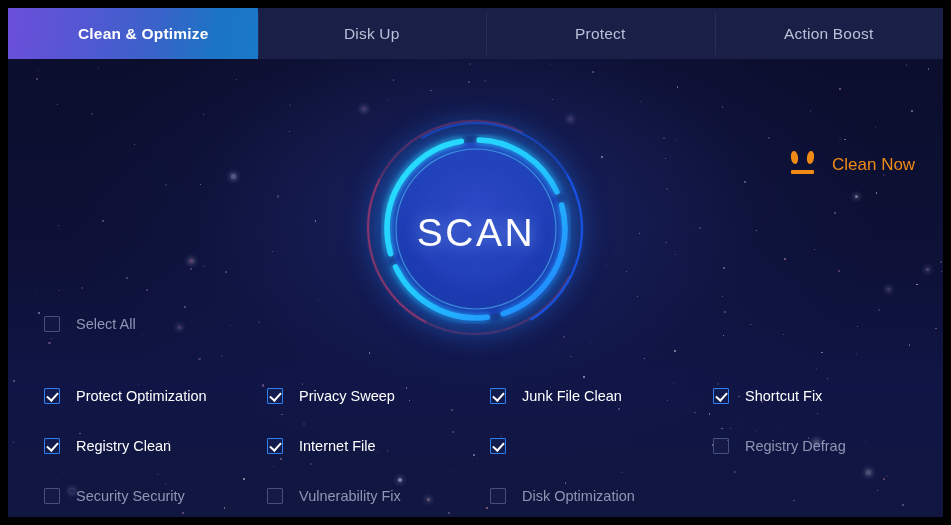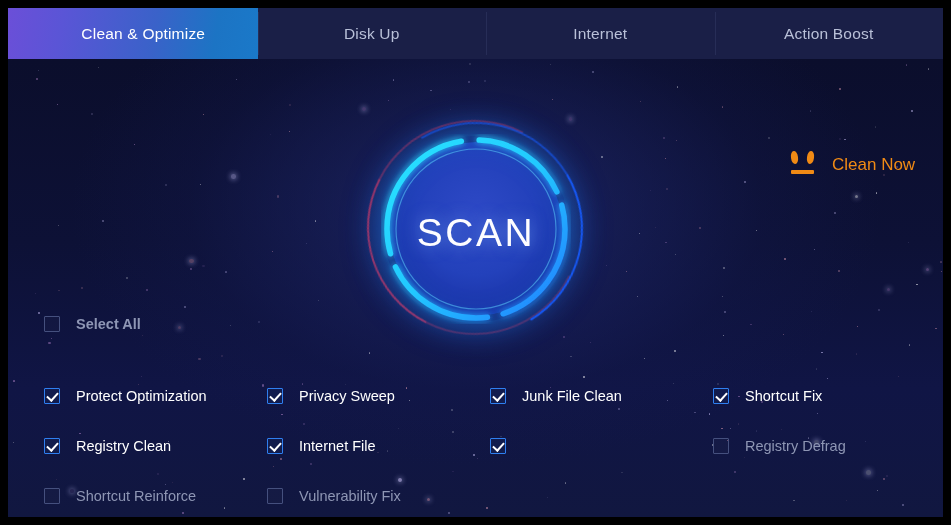--- a/index.html
+++ b/index.html
@@ -37,21 +37,21 @@
   }
   .tab + .tab::before {
     content:"";
     position:absolute; left:0; top:4px;
     width:1px; height:43px;
     background:#272d57;
   }
   .tab.active {
     background:linear-gradient(100deg,#6b4fd8 0%,#5a55d6 22%,#3a62c9 58%,#1c74c4 82%,#1a79c9 100%);
     color:#ffffff;
-    font-weight:400;
+    font-weight:700;
     padding-left:21px;
   }
   .tab.active::before { display:none; }
 
   
   #stage {
     position:absolute; left:0; top:51px;
     width:935px; height:458px;
     background:
       radial-gradient(ellipse 520px 330px at 468px 150px, rgba(40,52,140,.55) 0%, rgba(20,26,80,.25) 55%, rgba(10,13,45,0) 78%),
@@ -159,36 +159,36 @@
   .cbox.checked::after {
     content:"";
     position:absolute; left:4px; top:1px;
     width:5px; height:9px;
     border:solid #ffffff;
     border-width:0 2px 2px 0;
     transform:rotate(42deg);
   }
   .cb-label { font-size:14.5px; color:#8e96b4; white-space:nowrap; }
   .cb-item.on .cb-label { color:#ffffff; }
-  #select-all-label { font-size:14.5px; color:#8e96b4;font-weight:bold; }
+  #select-all-label { font-size:14.5px; color:#8e96b4; }
 </style>
 </head>
 <body>
 
 <div id="app">
 
   <div id="tabbar">
       <div class="tab active">
         <span>Clean &amp; Optimize</span>
       </div>
       <div class="tab">
         <span>Disk Up</span>
       </div>
       <div class="tab">
-        <span>Internet</span>
+        <span>Protect</span>
       </div>
       <div class="tab">
         <span>Action Boost</span>
       </div>
     </div>
 
   <div id="stage">
 
     <div id="starfield">
         <span class="star" style="left: 227.9px; top: 19.6px; width: 1.2px; height: 1.2px; background: rgba(210, 200, 255, 0.39);"></span>
@@ -457,22 +457,26 @@
         </div>
         <div class="cb-item on">
           <span class="cbox checked"></span>
         </div>
         <div class="cb-item">
           <span class="cbox"></span>
           <span class="cb-label">Registry Defrag</span>
         </div>
         <div class="cb-item">
           <span class="cbox"></span>
-          <span class="cb-label">Shortcut Reinforce</span>
+          <span class="cb-label">Security Security</span>
         </div>
         <div class="cb-item">
           <span class="cbox"></span>
           <span class="cb-label">Vulnerability Fix</span>
         </div>
+        <div class="cb-item">
+          <span class="cbox"></span>
+          <span class="cb-label">Disk Optimization</span>
+        </div>
       </div>
 
   </div>
 </div>
 
 </body></html>

